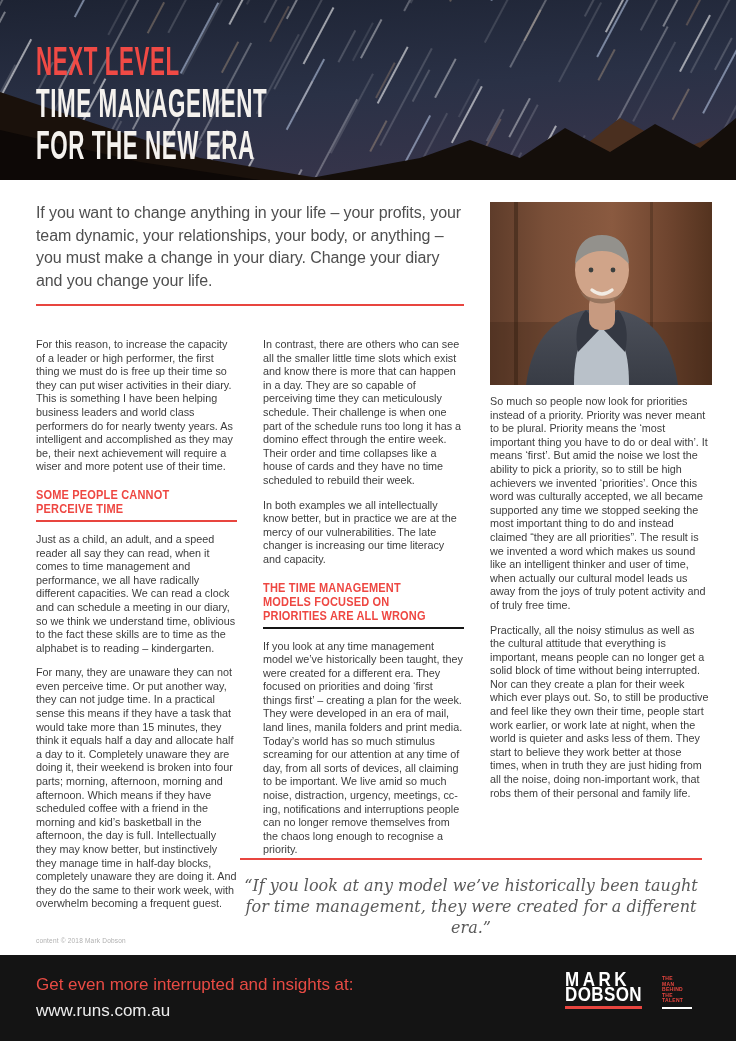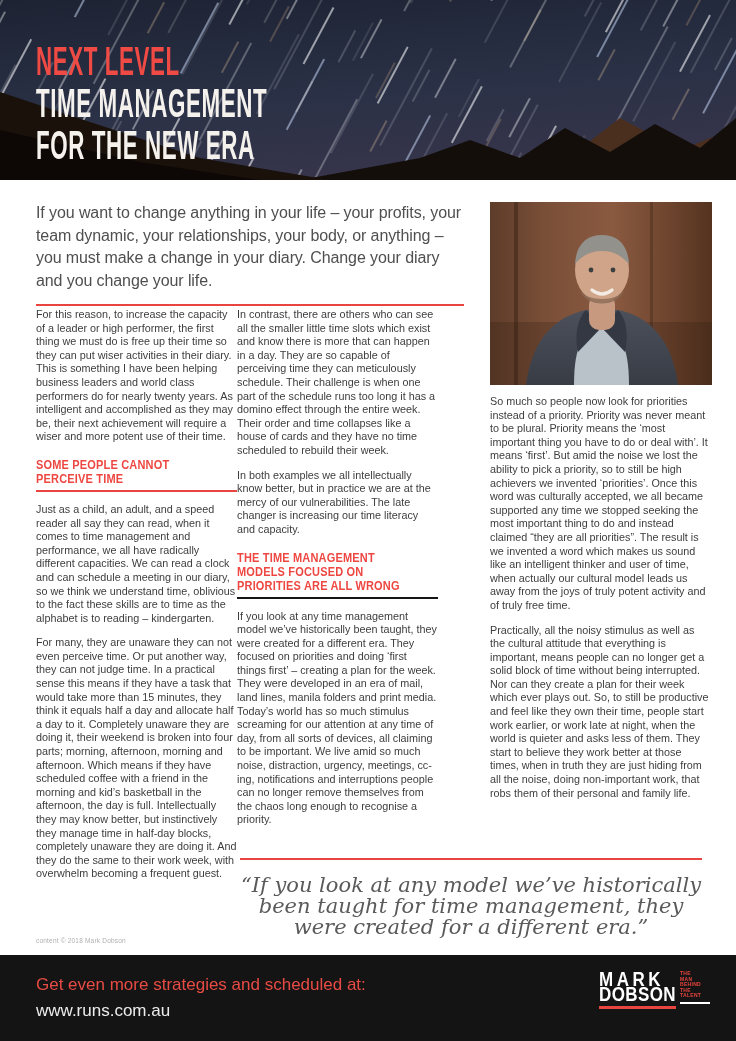--- a/index.html
+++ b/index.html
@@ -29,21 +29,21 @@
   .body-grid { display: flex; padding: 22px 16px 0 36px; }
   .left-rail { width: 428px; margin-right: 26px; flex: none; }
   .right-rail { width: 222px; flex: none; }
 
   .lead {
     font-size: 16px; line-height: 22.5px; color: #4f4f4f;
     letter-spacing: -0.1px;
   }
   .lead-rule { border: none; border-top: 2px solid #e8453f; margin-top: 12px; }
 
-  .cols { display: flex; margin-top: 2px; }
+  .cols { display: flex; gap: 26px; margin-top: 32px; }
   .col { width: 201px; flex: none; font-size: 10.8px; line-height: 13.6px; color: #3d3d3d; }
   .col p { margin-bottom: 11px; }
 
   .col-heading {
     border-bottom: 2.5px solid #e8453f;
     padding-bottom: 4px; margin: 14px 0 11px 0;
   }
   .col-heading.dark-rule { border-bottom-color: #151515; }
   .col-heading span {
     display:inline-block; color: #ee4742; font-weight: 700;
@@ -52,37 +52,37 @@
   }
 
   .portrait { width: 222px; height: 183px; margin-bottom: 10px; }
   .portrait svg { display:block; }
 
   
   .quote-block { position: absolute; left: 240px; top: 858px; width: 462px; }
   .quote-rule { border: none; border-top: 2px solid #e8453f; margin-bottom: 15px; }
   .quote-text {
     font-family: "DejaVu Serif", serif; font-style: italic;
-    font-size: 21px; line-height: 21px; color: #5a5a5a; text-align: center;
+    font-size: 16px; line-height: 21px; color: #5a5a5a; text-align: center;
   }
 
   .copyright {
     position: absolute; left: 36px; top: 937px;
     font-size: 6.5px; color: #b0b0b0; letter-spacing: 0.2px;
   }
 
   
   .footer {
     position: absolute; left: 0; right: 0; bottom: 0; height: 86px;
     background: #141414; padding: 17px 24px 0 36px;
   }
   .footer-cta { color: #e84b44; font-size: 17px; line-height: 26px; font-weight: 400; }
   .footer-url { color: #ececec; font-size: 17px; line-height: 26px; }
 
-  .logo { position: absolute; right: 26px; top: 16px; display: flex; align-items: flex-start; gap: 4px; }
+  .logo { position: absolute; right: 44px; top: 16px; display: flex; align-items: flex-end; gap: 20px; }
   .logo-main { display:flex; flex-direction:column; }
   .logo-mark {
     color:#fff; font-weight:700; font-size:17px; line-height:15px;
     transform: scaleY(1.15); transform-origin: 50% 0;
   }
   .logo-mark.l1 { letter-spacing: 3.5px; }
   .logo-mark.l2 { letter-spacing: 0.4px; }
   .logo-redbar { height: 3px; background: #e8453f; margin-top: 5px; width: 100%; }
   .logo-tag { display: flex; flex-direction: column; width: 30px; }
   .logo-tagline { color: #e8453f; font-weight: 700; font-size: 5px; line-height: 5.5px; letter-spacing: 0.3px; }
@@ -198,21 +198,21 @@
   </div>
 
   <div class="quote-block">
     <hr class="quote-rule">
     <blockquote class="quote-text">“If you look at any model we’ve historically been taught for time management, they were created for a different era.”</blockquote>
   </div>
 
   <div class="copyright">content © 2018 Mark Dobson</div>
 
   <footer class="footer">
-    <div class="footer-cta">Get even more strategies and scheduled at:</div>
+    <div class="footer-cta">Get even more interrupted and insights at:</div>
     <div class="footer-url">www.runs.com.au</div>
     <div class="logo">
       <div class="logo-main">
         <div class="logo-mark l1">MARK</div>
         <div class="logo-mark l2">DOBSON</div>
         <div class="logo-redbar"></div>
       </div>
       <div class="logo-tag">
         <span class="logo-tagline">THE</span>
         <span class="logo-tagline">MAN</span>

